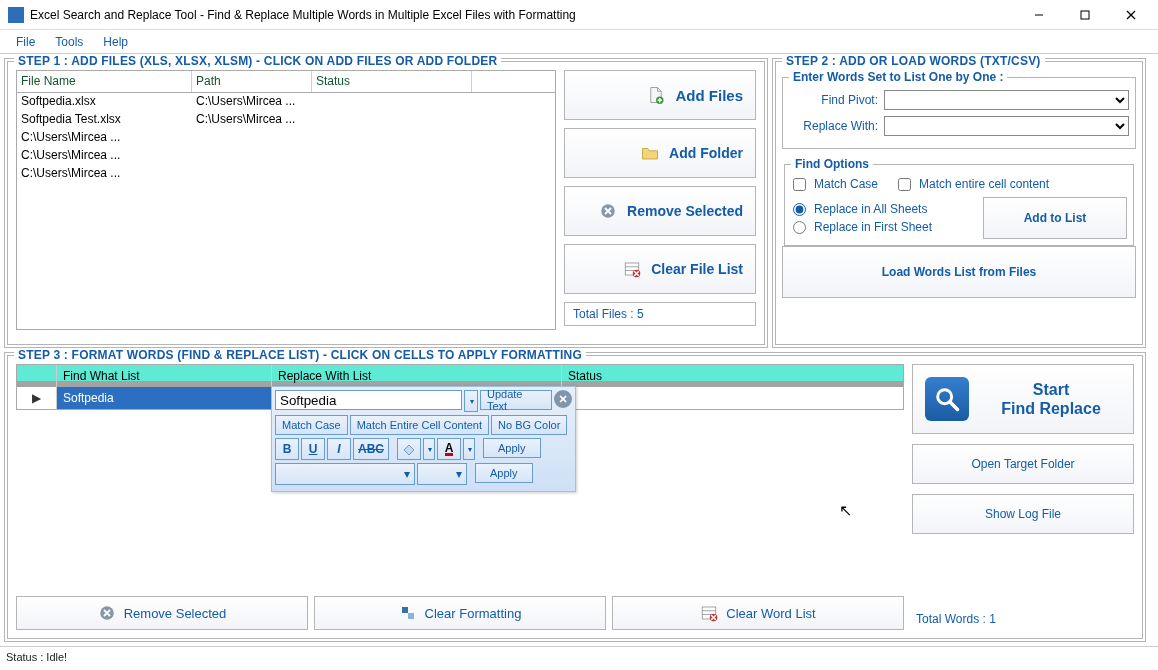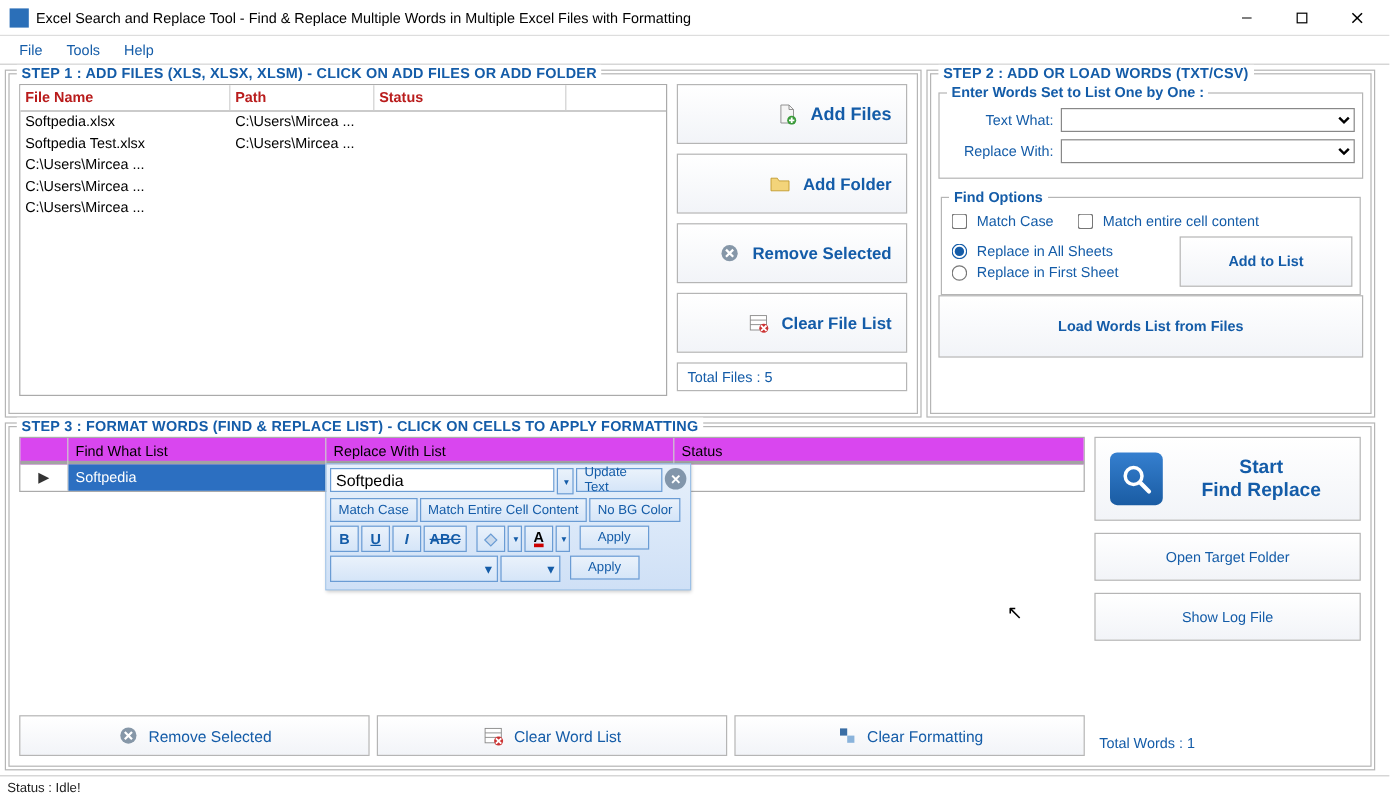--- a/index.html
+++ b/index.html
@@ -11,21 +11,21 @@
   .menubar { height:24px; display:flex; align-items:center; padding:0 6px; border-bottom:1px solid #ccc;}
   .menubar span { color:#145ca8; padding:3px 10px; }
   .content { position:relative; padding:4px; height:592px; }
   .panel { border:1px solid #b5b5b5; position:absolute; padding:2px; }
   .panel-inner { border:1px solid #b5b5b5; height:100%; padding:6px; position:relative;}
   .panel-title-inline { position:absolute; top:-8px; left:6px; background:#fff; padding:0 4px; color:#145ca8; font-size:12px; font-weight:bold; letter-spacing:.2px;}
   fieldset.box { border:1px solid #b5b5b5; margin:0; padding:6px;}
   fieldset.box > legend { color:#145ca8; font-size:12px; padding:0 4px;}
   .file-table { position:absolute; left:8px; top:8px; width:540px; height:260px; border:1px solid #aaa; background:#fff;}
   .file-table-head { display:flex; height:22px; background:#fff; border-bottom:1px solid #aaa;}
-  .file-table-head div { border-right:1px solid #d0d0d0; padding:3px 4px; color:#b91c1c;font-weight:bold;}
+  .file-table-head div { border-right:1px solid #d0d0d0; padding:3px 4px; color:#14532d;}
   .file-table-body { }
   .file-row { display:flex; height:18px;}
   .file-row div { padding:1px 4px; white-space:nowrap; overflow:hidden; text-overflow:ellipsis;}
   .col-fn { width:175px;}
   .col-pa { width:120px;}
   .col-st { width:160px;}
   .big-buttons { position:absolute; right:8px; top:8px; width:192px; display:flex; flex-direction:column; gap:8px;}
   .bigbtn { border:1px solid #b5b5b5; background:linear-gradient(#fff,#f2f4f8); padding:12px; height:50px; display:flex; align-items:center; justify-content:flex-end;}
   .bigbtn .inner { display:flex; align-items:center; gap:8px; color:#145ca8; font-size:14px; font-weight:600;}
   .bigbtn .ico { width:22px; height:22px; display:inline-flex; align-items:center; justify-content:center;}
@@ -35,21 +35,21 @@
   .form-row select { flex:1; height:20px; border:1px solid #888; background:#fff;}
   fieldset.find-options { border:1px solid #b5b5b5; margin-top:8px; padding:6px;}
   fieldset.find-options > legend { color:#145ca8; font-weight:normal; padding:0 4px; font-size:12px;}
   .checks-row { display:flex; gap:18px; margin-bottom:6px;}
   .lbl { color:#145ca8; display:flex; align-items:center; gap:4px;}
   .radio-col { display:flex; flex-direction:column; gap:4px;}
   .add-to-list { width:144px; height:42px; border:1px solid #b5b5b5; background:linear-gradient(#fff,#f2f4f8); color:#145ca8; font-weight:bold; display:flex; align-items:center; justify-content:center;}
   .load-list { border:1px solid #b5b5b5; height:52px; background:linear-gradient(#fff,#f2f4f8); display:flex; align-items:center; justify-content:center; color:#145ca8; font-weight:bold;}
   .grid { position:absolute; left:8px; top:8px; right:238px; border:1px solid #aaa; background:#fff;}
   .grid-head, .grid-row { display:flex;}
-  .grid-head { height:22px; background:#d946ef; border-bottom:3px solid #a3a3a3;}
+  .grid-head { height:22px; background:#5eead4; border-bottom:6px solid #a3a3a3;}
   .grid-head div, .grid-row div.cell { border-right:1px solid #ccc; padding:3px 6px; height:22px; line-height:16px;}
   .ghc0 { width:40px;}
   .ghc1 { width:215px;}
   .ghc2 { width:290px;}
   .ghc3 { flex:1;}
   .grid-row .cell.selcell { background:#2C6FC1; color:#fff;}
   .row-indicator { width:40px; display:flex; align-items:center; justify-content:center; color:#333; border-right:1px solid #ccc;}
   .editor-pop { position:absolute; left:263px; top:30px; width:305px; background:linear-gradient(#e6f0fb,#cfe0f6); border:1px solid #9cc0e6; padding:3px; box-shadow:1px 1px 3px rgba(0,0,0,.2);}
   .editor-pop .text-row { display:flex; gap:2px; margin-bottom:3px;}
   .editor-pop input[type=text]{ flex:1; height:20px; border:1px solid #6a9cd4; padding:0 4px; background:#fff;}
@@ -194,21 +194,21 @@
     </div>
   </div>
 
   <div class="panel" style="left:772px; top:4px; width:374px; height:290px;">
     <div class="panel-inner">
       <span class="panel-title-inline">STEP 2 : ADD OR LOAD WORDS (TXT/CSV)</span>
 
       <fieldset class="box" style="margin-top:2px;">
         <legend style="font-weight:bold;">Enter Words Set to List One by One :</legend>
         <div class="form-row">
-          <label>Text What:</label>
+          <label>Find Pivot:</label>
           <select></select>
         </div>
         <div class="form-row">
           <label>Replace With:</label>
           <select></select>
         </div>
       </fieldset>
 
       <fieldset class="find-options">
         <legend style="font-weight:bold;">Find Options</legend>
@@ -307,33 +307,33 @@
       <div class="bottom-btns">
         <div class="wide">
           <svg class="icon14" viewBox="0 0 24 24">
               <circle cx="12" cy="12" r="9" fill="#8697a8"></circle>
               <path stroke="#fff" stroke-width="2.5" d="M8 8l8 8M16 8l-8 8"></path>
             </svg>
           <span>Remove Selected</span>
         </div>
         <div class="wide">
           <svg class="icon14" viewBox="0 0 24 24">
+              <rect x="4" y="4" width="8" height="8" fill="#3a6ea5"></rect>
+              <rect x="12" y="12" width="8" height="8" fill="#8ab3db"></rect>
+            </svg>
+          <span>Clear Formatting</span>
+        </div>
+        <div class="wide">
+          <svg class="icon14" viewBox="0 0 24 24">
               <rect x="3" y="4" width="18" height="16" fill="#fff" stroke="#888"></rect>
               <path stroke="#888" d="M3 9h18M3 14h18"></path>
               <circle cx="18" cy="18" r="5" fill="#c33"></circle>
               <path stroke="#fff" stroke-width="2" d="M15 15l6 6M21 15l-6 6"></path>
             </svg>
           <span>Clear Word List</span>
-        </div>
-        <div class="wide">
-          <svg class="icon14" viewBox="0 0 24 24">
-              <rect x="4" y="4" width="8" height="8" fill="#3a6ea5"></rect>
-              <rect x="12" y="12" width="8" height="8" fill="#8ab3db"></rect>
-            </svg>
-          <span>Clear Formatting</span>
         </div>
       </div>
 
       <div class="right-col">
         <div class="start-btn">
           <span class="sicon">
             <svg width="28" height="28" viewBox="0 0 24 24">
                 <circle cx="10" cy="10" r="6" fill="none" stroke="#fff" stroke-width="2.5"></circle>
                 <line x1="15" y1="15" x2="21" y2="21" stroke="#fff" stroke-width="3" stroke-linecap="round"></line>
               </svg>

